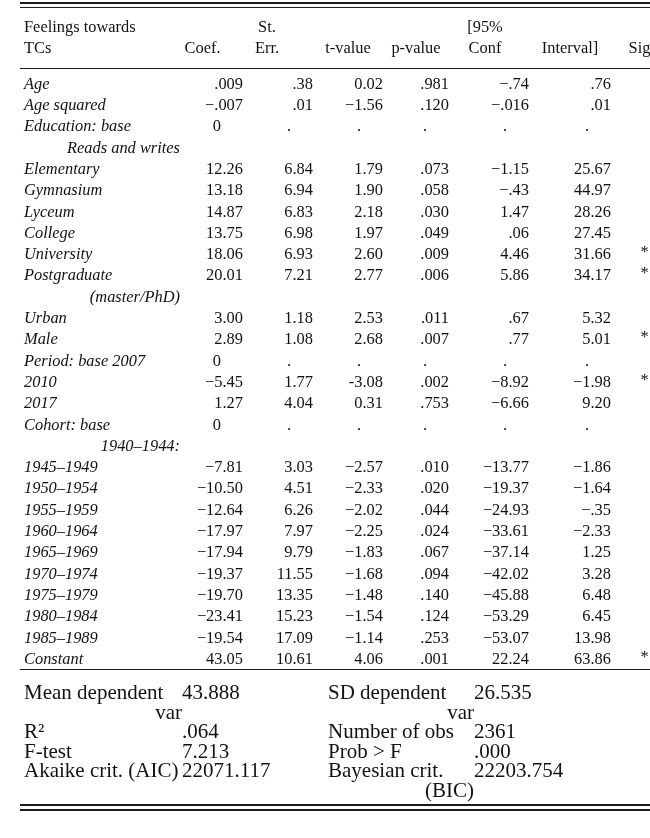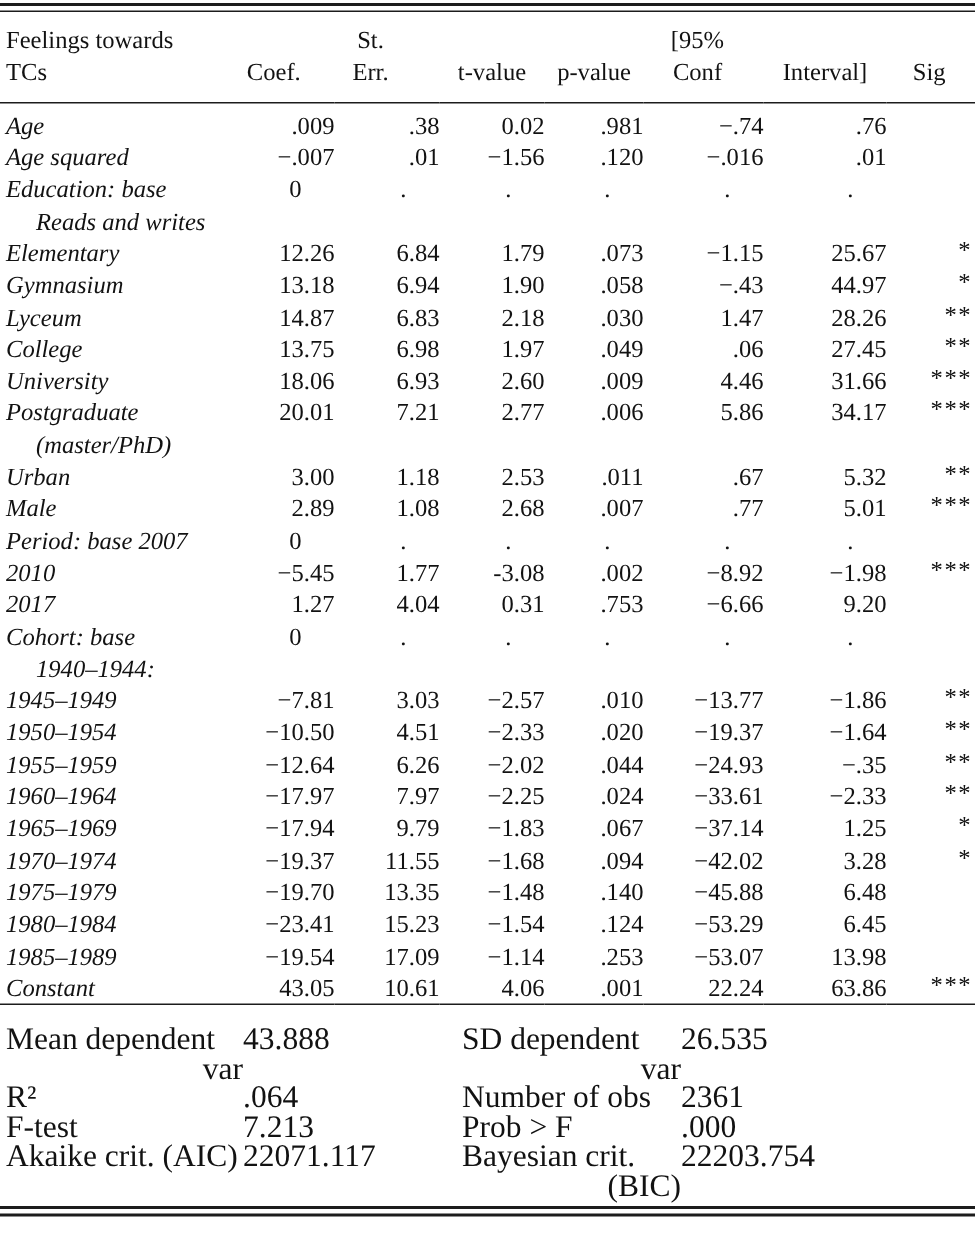--- a/index.html
+++ b/index.html
@@ -4,21 +4,21 @@
 <style>
   html, body {
     margin: 0; padding: 0;
     width: 650px; height: 838px;
     background: #ffffff;
     overflow: hidden;
     font-family: "Liberation Serif", "DejaVu Serif", serif;
     color: #121212;
   }
   * { box-sizing: border-box; }
-  .page { width: 650px; padding-top: 2px; }
+  .page { width: 650px; padding-top: 2px; padding-left: 20px; }
 
   .rule-double {
     height: 6px;
     border-top: 2px solid #1c1c1c;
     border-bottom: 1px solid #1c1c1c;
   }
   .rule-double.bottom {
     height: 7px;
     border-top: 2px solid #1c1c1c;
     border-bottom: 2px solid #1c1c1c;
@@ -50,21 +50,21 @@
     font-size: 16.4px;
     line-height: 21.3px;
     vertical-align: top;
   }
   .main tbody tr:first-child td { padding-top: 4px; }
   .main td.lbl { text-align: left; padding-left: 4px; font-style: italic; }
   .main td.num { text-align: right; }
   .main td.sig { text-align: right; padding-right: 2px; }
   .main td.sig span { position: relative; top: -2px; letter-spacing: 1px; }
   .main tr.base td.num { padding-right: 22px; }
-  .main td.lbl .wrap { padding-left: 20px; }
+  .main td.lbl .wrap { padding-left: 20px; text-align: right; }
 
   
   .sum { margin-top: 6px; }
   .sum td {
     padding: 0;
     font-size: 21px;
     line-height: 19.5px;
     vertical-align: top;
     text-align: left;
   }

